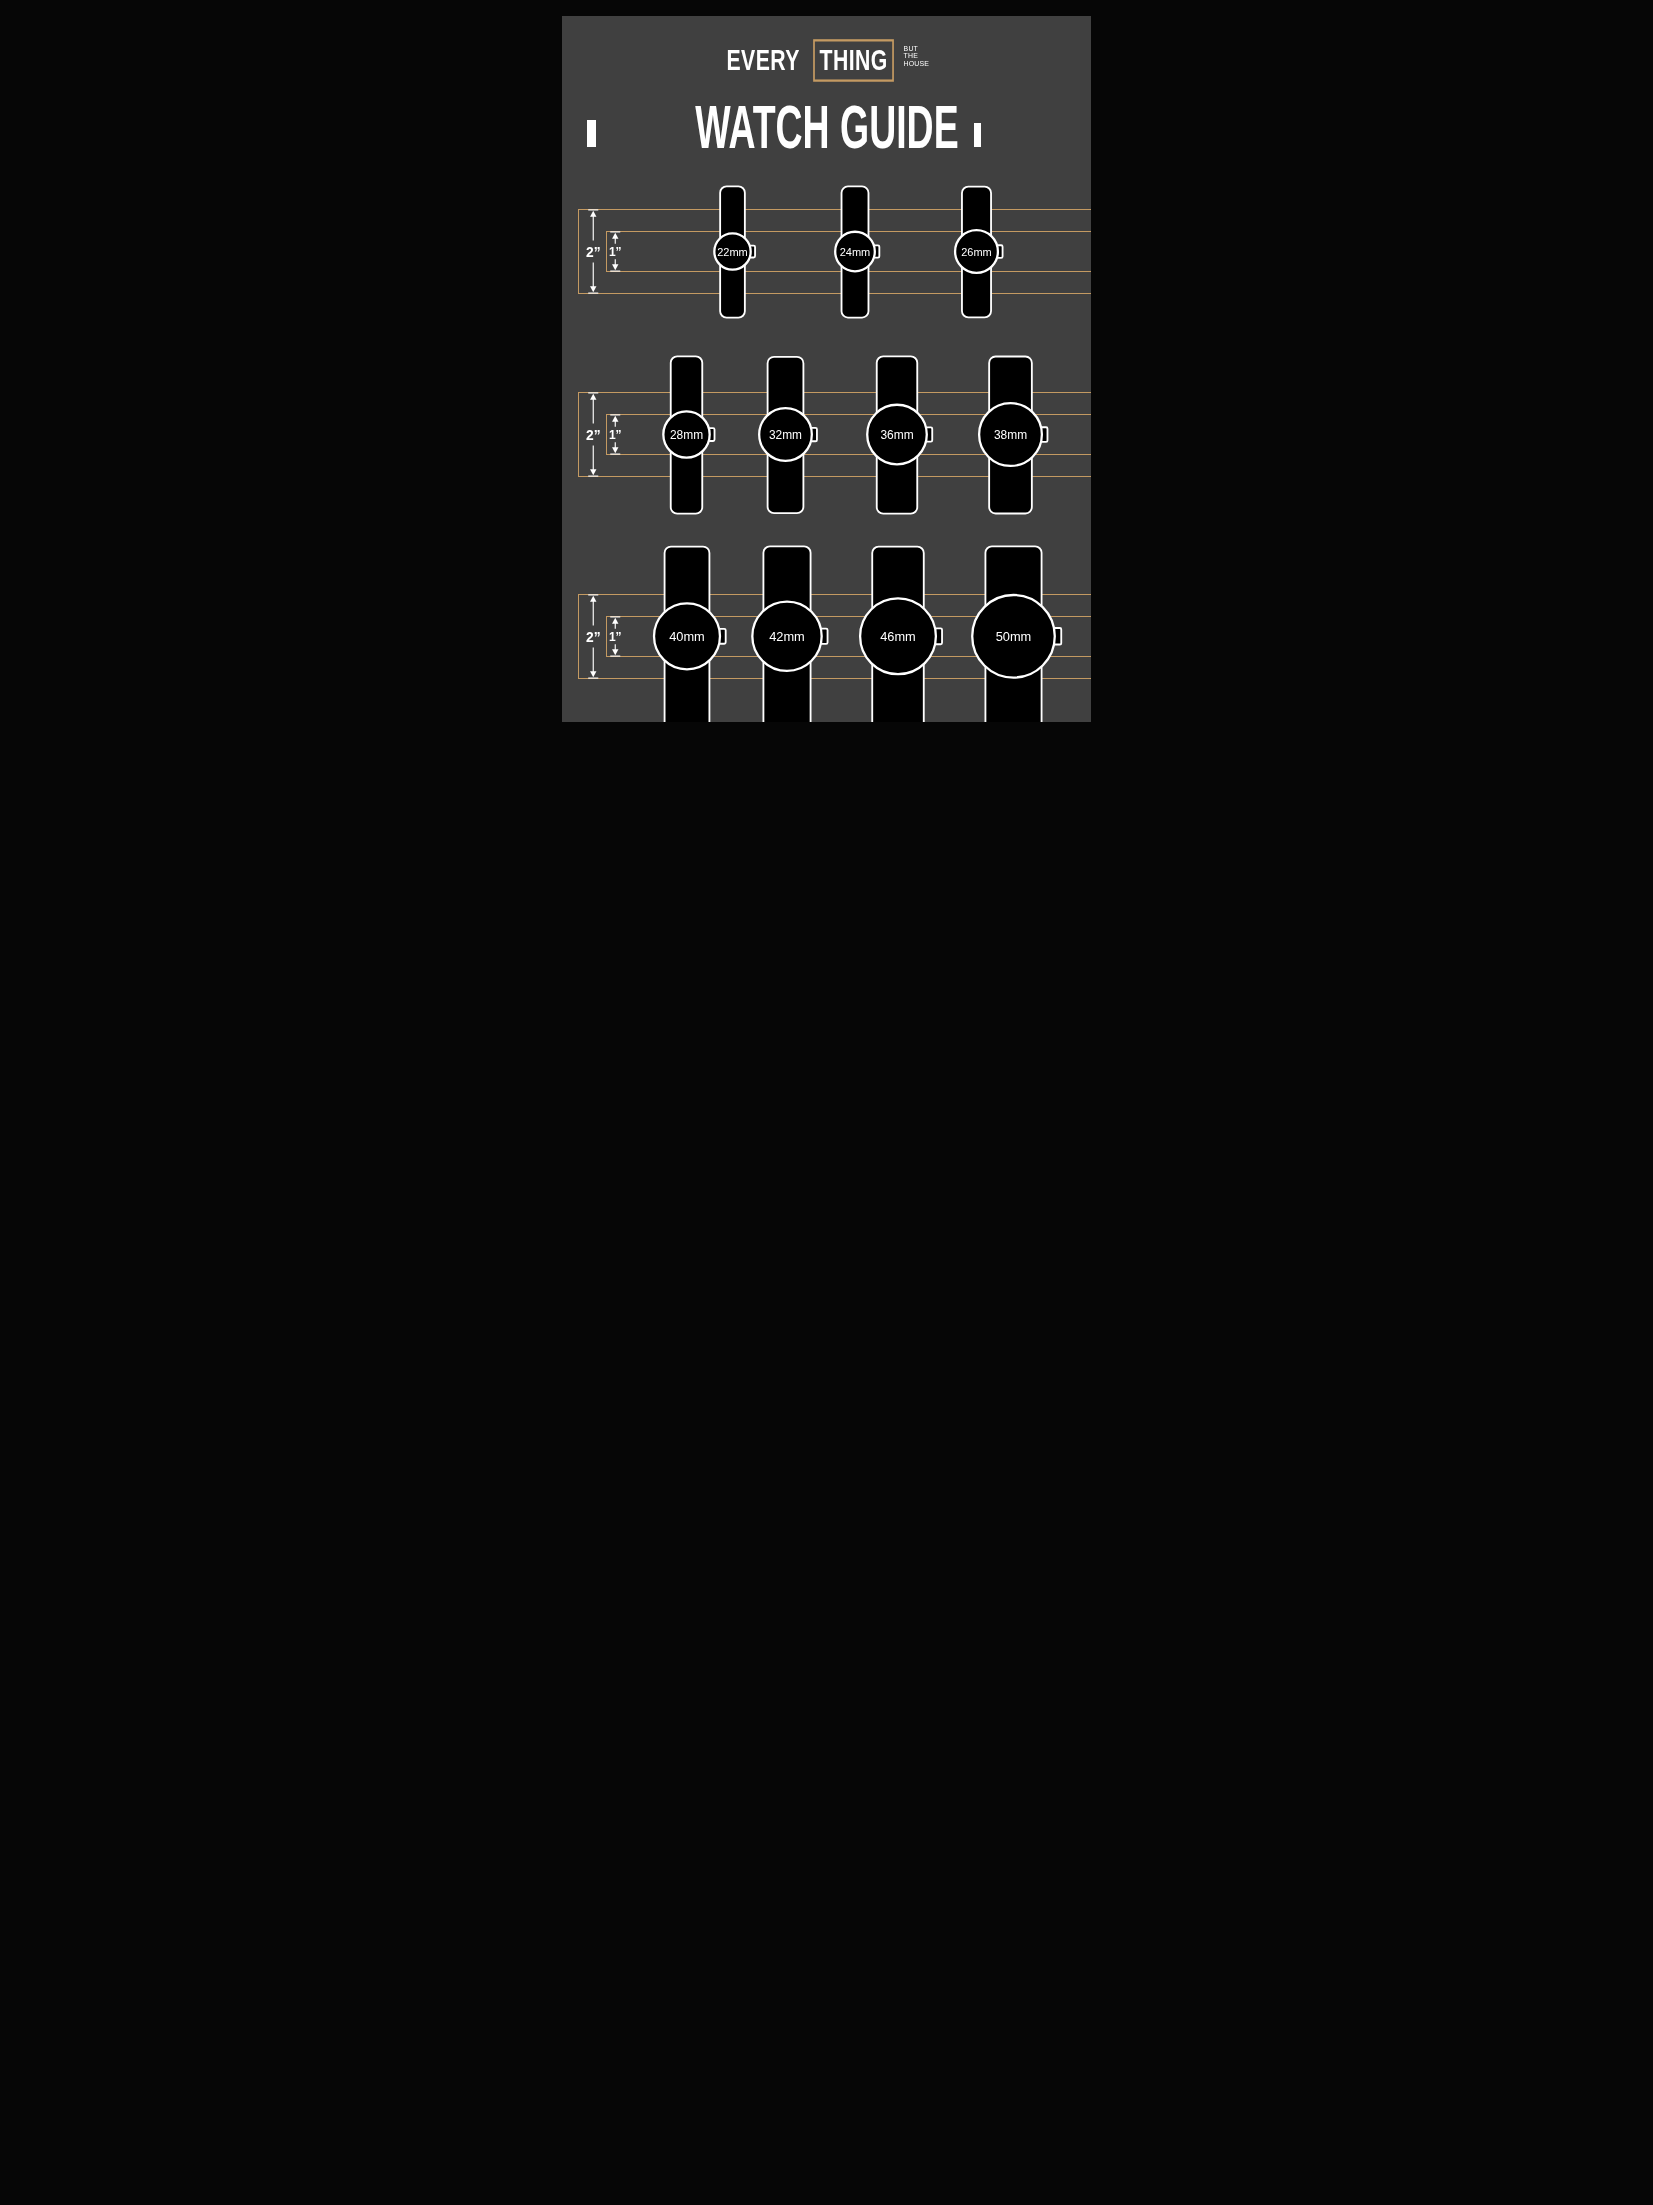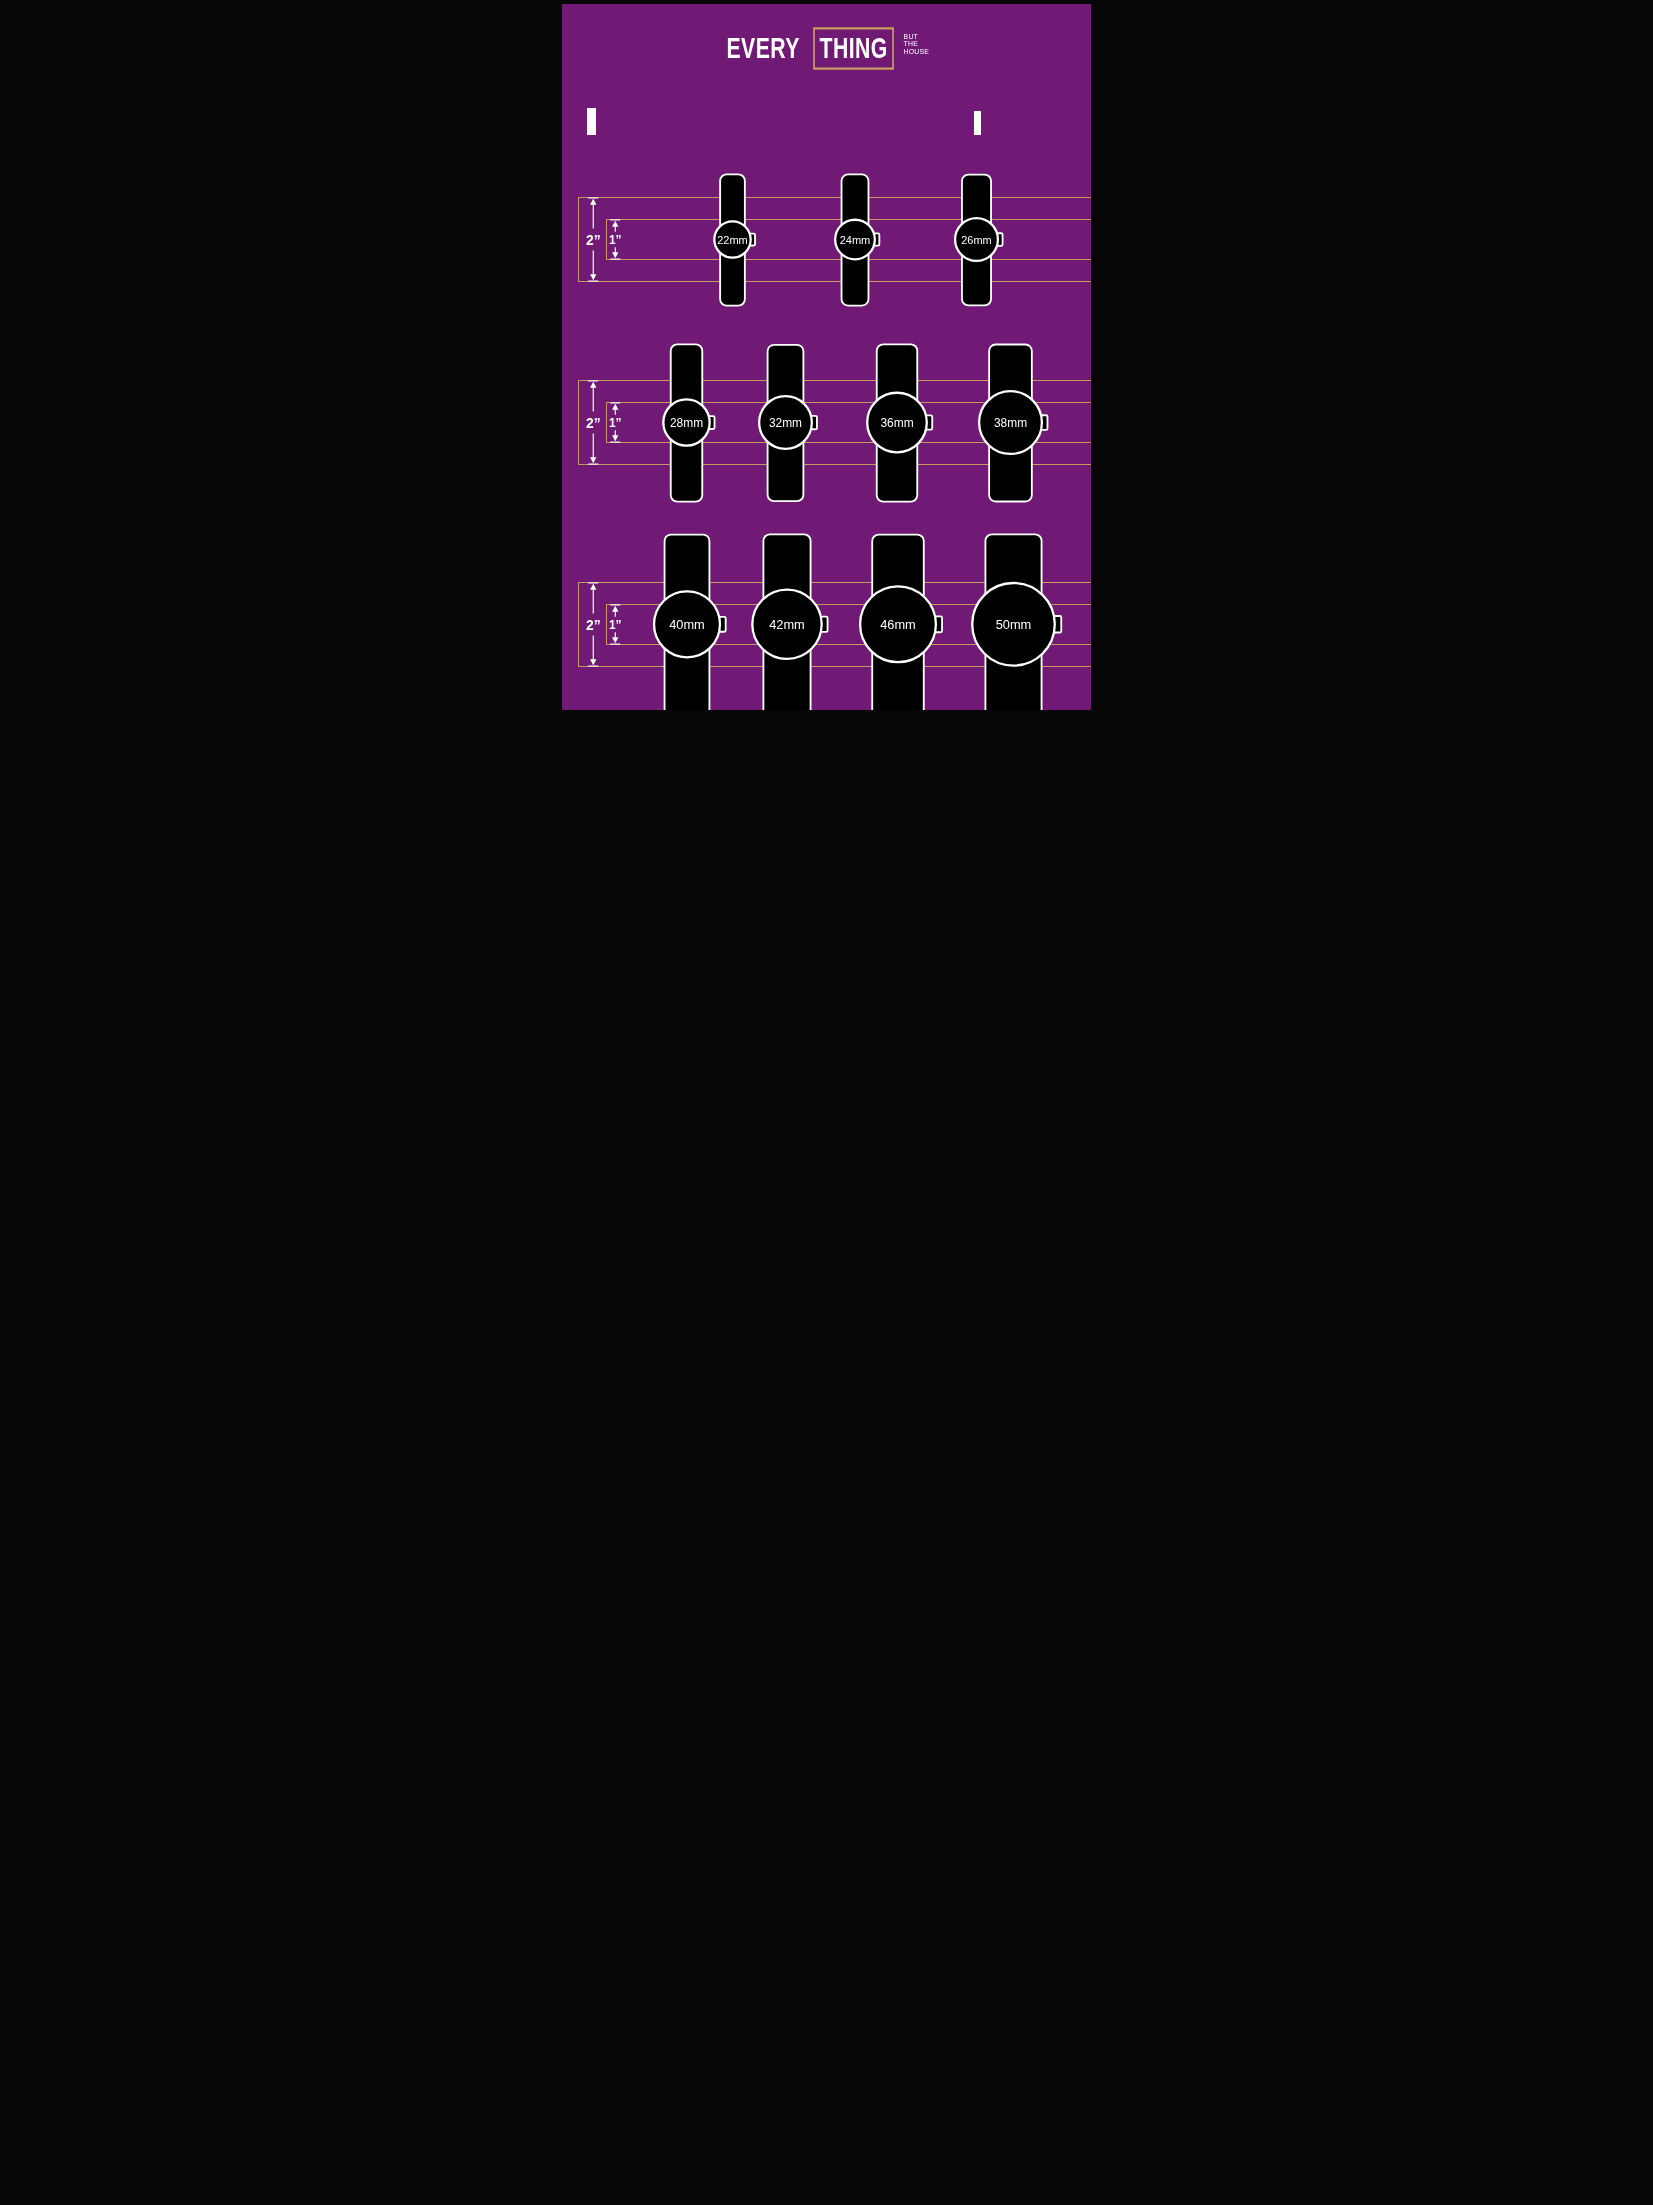--- a/index.html
+++ b/index.html
@@ -1,19 +1,19 @@
 <!DOCTYPE html>
 <html style="--gold: #c49a62;font-size:7.4px"><head>
 <meta charset="utf-8">
 <style>
   * { margin:0; padding:0; box-sizing:border-box; }
   html,body { background:#060606; }
   .page {
-    position:relative; width:529px; height:706px; margin:4px auto;
-    background:#701a75; overflow:hidden;
+    position:relative; width:529px; height:706px; margin:16px auto;
+    background:#404040; overflow:hidden;
     font-family:"Liberation Sans", sans-serif; color:#fff;
   }
   
   .logo {
     position:absolute; top:26px; left:0; width:100%;
     display:flex; justify-content:center; align-items:center;
   }
   .logo-word {
     display:inline-block; font-weight:bold; font-size:25px; line-height:1;
     letter-spacing:0.5px; transform:scale(0.85,1.15); margin:0 -3.7px;
@@ -57,20 +57,23 @@
   <header class="logo">
     <span class="logo-word">EVERY</span>
     <span class="logo-word logo-box">THING</span>
     <span class="logo-tagline">
       <span>BUT</span>
       <span>THE</span>
       <span>HOUSE</span>
     </span>
   </header>
 
+  <div class="title-wrap">
+    <h1 class="title">WATCH GUIDE</h1>
+  </div>
   <div class="deco-tick left"></div>
   <div class="deco-tick right"></div>
 
   <div id="rows">
       <div class="band" style="left: 16px; top: 193px; height: 85px;"></div>
       <div class="band" style="left: 44px; top: 215px; height: 41px;"></div>
       <div class="dim" style="left: 23px; top: 193px; width: 16.5px; height: 85px;">
         <svg width="16.5" height="85" viewBox="0 0 36 186">
           <line x1="7" y1="2" x2="29" y2="2" stroke="#ffffff" stroke-width="2.5"></line>
           <line x1="7" y1="184" x2="29" y2="184" stroke="#ffffff" stroke-width="2.5"></line>

